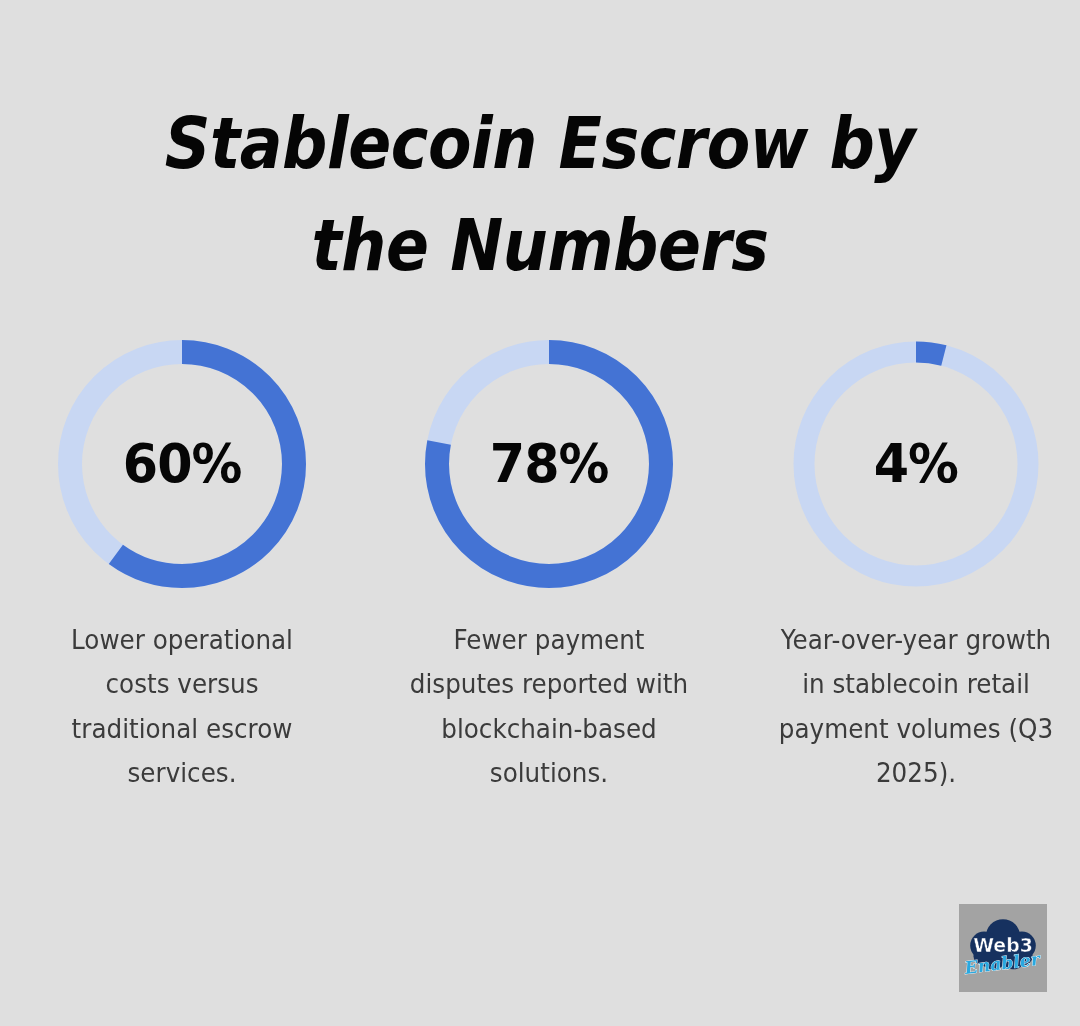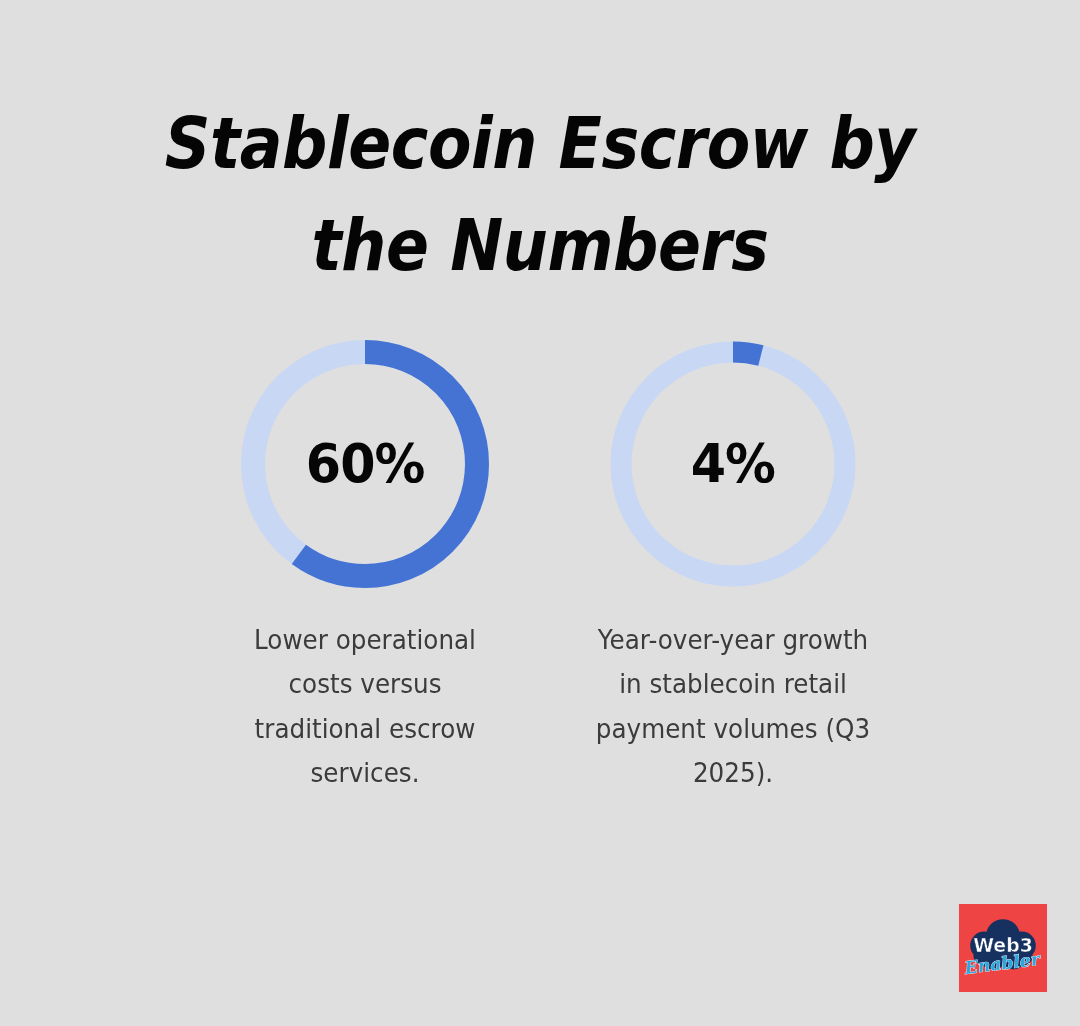--- a/index.html
+++ b/index.html
@@ -101,21 +101,21 @@
     transform: scaleX(0.93);
   }
 
   
   .logo-box {
     position: absolute;
     left: 959px;
     top: 904px;
     width: 88px;
     height: 88px;
-    background: #ef4444;
+    background: #a3a3a3;
     display: flex;
     align-items: center;
     justify-content: center;
   }
   .logo-svg {
     width: 82px;
     height: 82px;
     display: block;
   }
 </style>
@@ -134,20 +134,30 @@
       <div class="donut-wrap">
         <svg class="donut-svg" viewBox="0 0 248 248">
           <circle cx="124" cy="124" r="112" fill="none" stroke="#c8d7f3" stroke-width="24"></circle>
           <circle class="donut-fill" id="fill-1" cx="124" cy="124" r="112" fill="none" stroke="#4473d4" stroke-width="24" transform="rotate(-90 124 124)" stroke-dasharray="703.717 703.717" stroke-dashoffset="281.487"></circle>
         </svg>
         <div class="donut-value">60%</div>
       </div>
       <div class="stat-caption">Lower operational costs versus traditional escrow services.</div>
     </div>
 
+    <div class="stat-col">
+      <div class="donut-wrap">
+        <svg class="donut-svg" viewBox="0 0 248 248">
+          <circle cx="124" cy="124" r="112" fill="none" stroke="#c8d7f3" stroke-width="24"></circle>
+          <circle class="donut-fill" id="fill-2" cx="124" cy="124" r="112" fill="none" stroke="#4473d4" stroke-width="24" transform="rotate(-90 124 124)" stroke-dasharray="703.717 703.717" stroke-dashoffset="154.818"></circle>
+        </svg>
+        <div class="donut-value">78%</div>
+      </div>
+      <div class="stat-caption">Fewer payment disputes reported with blockchain-based solutions.</div>
+    </div>
 
     <div class="stat-col">
       <div class="donut-wrap">
         <svg class="donut-svg" viewBox="0 0 248 248">
           <circle cx="124" cy="124" r="112" fill="none" stroke="#c8d7f3" stroke-width="21"></circle>
           <circle class="donut-fill" id="fill-3" cx="124" cy="124" r="112" fill="none" stroke="#4473d4" stroke-width="21" transform="rotate(-90 124 124)" stroke-dasharray="703.717 703.717" stroke-dashoffset="675.568"></circle>
         </svg>
         <div class="donut-value">4%</div>
       </div>
       <div class="stat-caption">Year-over-year growth in stablecoin retail payment volumes (Q3 2025).</div>

